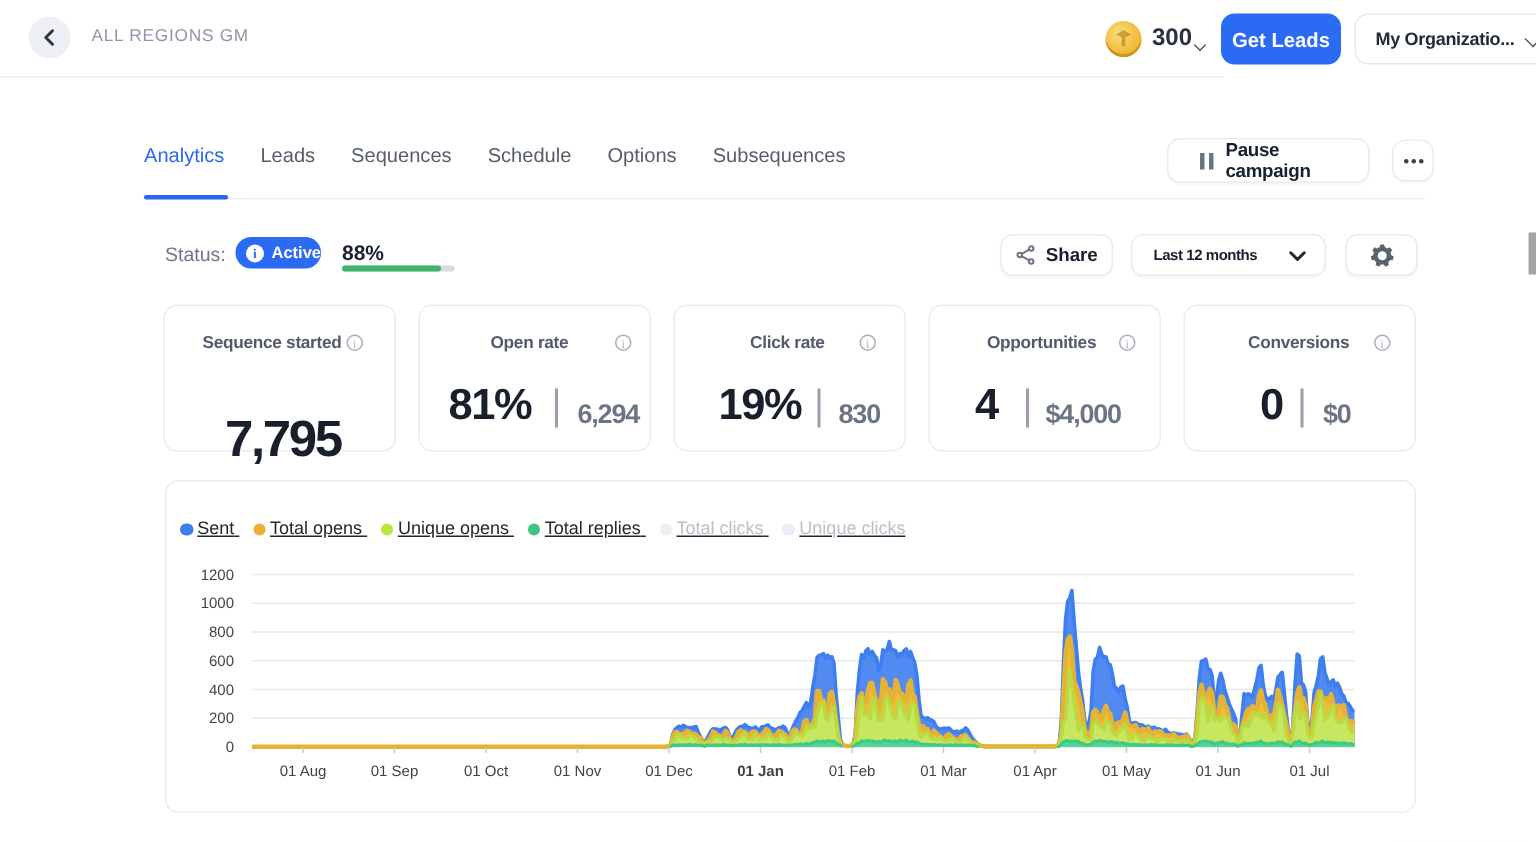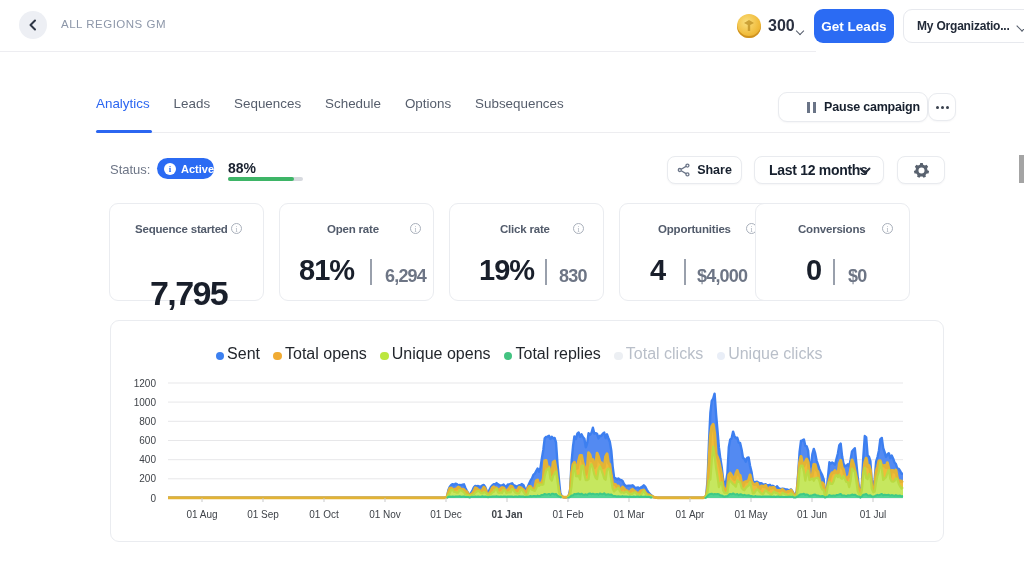--- a/index.html
+++ b/index.html
@@ -16,47 +16,47 @@
   .coin-chev { position:absolute; left:797px; top:20px; }
   .getleads { position:absolute; left:814px; top:9px; width:80px; height:34px; background:#2b6bf3; border-radius:9px; color:#fff; font-size:13.5px; font-weight:700; display:flex; align-items:center; justify-content:center; }
   .orgbtn { position:absolute; left:903px; top:9px; width:135px; height:34px; background:#fff; border:1px solid #e7e9ee; border-radius:9px; display:flex; align-items:center; font-size:12px; font-weight:700; color:#222a38; padding-left:13px; letter-spacing:-0.2px; white-space:nowrap; overflow:hidden; }
   .orgbtn .chev { margin-left:8px; }
 
   .tabs { position:absolute; top:96px; left:96px; font-size:13.4px; color:#565e6c; white-space:nowrap; }
   .tabs span { margin-right:24px; font-weight:500; }
   .tab-active { color:#2b66f1; font-weight:700; }
   .tabline { position:absolute; top:132px; left:96px; width:854px; height:1px; background:#ededf0; }
   .tabline-active { position:absolute; top:130px; left:96px; width:56px; height:3px; background:#2b66f1; border-radius:2px; }
-  .pausebtn { position:absolute; left:778px; top:92px; width:150px; height:30px; border:1px solid #e9ebef; border-radius:9px; background:#fff; display:flex; align-items:center; font-size:12.5px; font-weight:700; color:#17202e; padding-left:21px; letter-spacing:-0.2px; box-shadow:0 1px 2px rgba(20,30,60,.04);justify-content:center; }
+  .pausebtn { position:absolute; left:778px; top:92px; width:135px; height:30px; border:1px solid #e9ebef; border-radius:9px; background:#fff; display:flex; align-items:center; font-size:12.5px; font-weight:700; color:#17202e; padding-left:21px; letter-spacing:-0.2px; box-shadow:0 1px 2px rgba(20,30,60,.04);justify-content:center; }
   .pauseic { display:inline-block; width:9px; height:11px; margin-right:8px; border-left:3.2px solid #6a7487; border-right:3.2px solid #6a7487; }
   .dotsbtn { position:absolute; left:928px; top:93px; width:28px; height:28px; border:1px solid #e9ebef; border-radius:9px; background:#fff; display:flex; align-items:center; justify-content:center; gap:2px; box-shadow:0 1px 2px rgba(20,30,60,.04); }
   .dotsbtn i { width:3px; height:3px; border-radius:50%; background:#3a414d; }
 
   .statuslbl { position:absolute; left:110px; top:162px; font-size:13px; color:#6e7687; }
   .activepill { position:absolute; left:157px; top:158px; width:57px; height:21px; background:#2b6bf3; border-radius:11px; display:flex; align-items:center; color:#fff; font-size:11px; font-weight:700; padding-left:7px; }
   .activepill .ic { width:12px; height:12px; flex-shrink:0; border-radius:50%; background:#fff; color:#2b6bf3; font-size:9px; font-weight:700; display:flex; align-items:center; justify-content:center; margin-right:5px; font-family:"Liberation Serif",serif; }
   .pct { position:absolute; left:228px; top:160px; font-size:14px; font-weight:700; color:#1a2230; }
   .pbar { position:absolute; left:228px; top:177px; width:75px; height:3.5px; border-radius:2px; background:#d7dadf; }
   .pbar .fill { width:88%; height:100%; border-radius:2px; background:#3eb567; }
 
   .sharebtn { position:absolute; left:667px; top:156px; width:75px; height:28px; border:1px solid #e9ebef; border-radius:8px; background:#fff; display:flex; align-items:center; justify-content:center; font-size:12.5px; font-weight:700; color:#17202e; box-shadow:0 1px 2px rgba(20,30,60,.04); }
-  .rangebtn { position:absolute; left:754px; top:156px; width:130px; height:28px; border:1px solid #e9ebef; border-radius:8px; background:#fff; display:flex; align-items:center; font-size:14px; font-weight:700; color:#17202e; padding-left:14px; letter-spacing:-0.3px; box-shadow:0 1px 2px rgba(20,30,60,.04); white-space:nowrap; }
+  .rangebtn { position:absolute; left:754px; top:156px; width:130px; height:28px; border:1px solid #e9ebef; border-radius:8px; background:#fff; display:flex; align-items:center; font-size:10px; font-weight:700; color:#17202e; padding-left:14px; letter-spacing:-0.3px; box-shadow:0 1px 2px rgba(20,30,60,.04); white-space:nowrap; }
   .gearbtn { position:absolute; left:897px; top:156px; width:48px; height:28px; border:1px solid #e9ebef; border-radius:8px; background:#fff; display:flex; align-items:center; justify-content:center; box-shadow:0 1px 2px rgba(20,30,60,.04); }
 
   .card { position:absolute; top:203px; width:155px; height:98px; background:#fff; border:1px solid #eaecf0; border-radius:9px; }
   .ct { position:absolute; top:19px; font-size:11.5px; font-weight:700; color:#525b6b; letter-spacing:-0.2px; white-space:nowrap; }
   .ci { position:absolute; top:19px; width:11px; height:11px; border:1px solid #a9b0bb; border-radius:50%; color:#a9b0bb; font-size:8px; line-height:11px; text-align:center; font-family:"Liberation Serif",serif; }
   .n1 { position:absolute; font-size:29px; font-weight:700; color:#191f2b; letter-spacing:-1px; line-height:1; top:52px; }
   .nbig { font-size:34px !important; letter-spacing:-1.6px !important; top:48px !important;margin-top:24px; }
   .nd { position:absolute; width:2px; height:26px; top:55px; background:#99a0ac; }
   .n2 { position:absolute; font-size:18px; font-weight:700; color:#6d7585; letter-spacing:-0.8px; line-height:1; top:63px; }
 
   .chartcard { position:absolute; left:110px; top:320px; width:834px; height:222px; border:1px solid #eaecf0; border-radius:9px; background:#fff; }
 
-  .legend { position:absolute; left:0px; top:24px; width:807px; text-align:center; font-size:16px; color:#23272d; white-space:nowrap; }
+  .legend { position:absolute; left:0px; top:24px; width:807px; text-align:left; font-size:12px; color:#23272d; white-space:nowrap;text-decoration:underline; }
   .legend .it { margin-left:9px; }
   .legend .dot { display:inline-block; width:8.5px; height:8.5px; border-radius:50%; margin-right:3px; vertical-align:-1px; }
   .legend .off { color:#b9bfc9; }
 
   .sbar { position:absolute; right:0px; top:155px; width:5px; height:28px; background:#a4a4a4; }
 </style>
 </head>
 <body>
   <div class="hdr">
     <div class="backbtn">
@@ -125,21 +125,21 @@
     <span class="nd" style="left:95px"></span>
     <span class="n2" style="left:109px">830</span>
   </div>
   <div class="card" style="left:619px">
     <span class="ct" style="left:38px">Opportunities</span>
     <span class="ci" style="left:126px">i</span>
     <span class="n1" style="left:30px">4</span>
     <span class="nd" style="left:64px"></span>
     <span class="n2" style="left:77px">$4,000</span>
   </div>
-  <div class="card" style="left:755px">
+  <div class="card" style="left:789px">
     <span class="ct" style="left:42px">Conversions</span>
     <span class="ci" style="left:126px">i</span>
     <span class="n1" style="left:50px">0</span>
     <span class="nd" style="left:77px"></span>
     <span class="n2" style="left:92px">$0</span>
   </div>
 
   <div class="chartcard">
     <div class="legend">
       <span class="it"><span class="dot" style="background:#3c80f0"></span>Sent</span>

